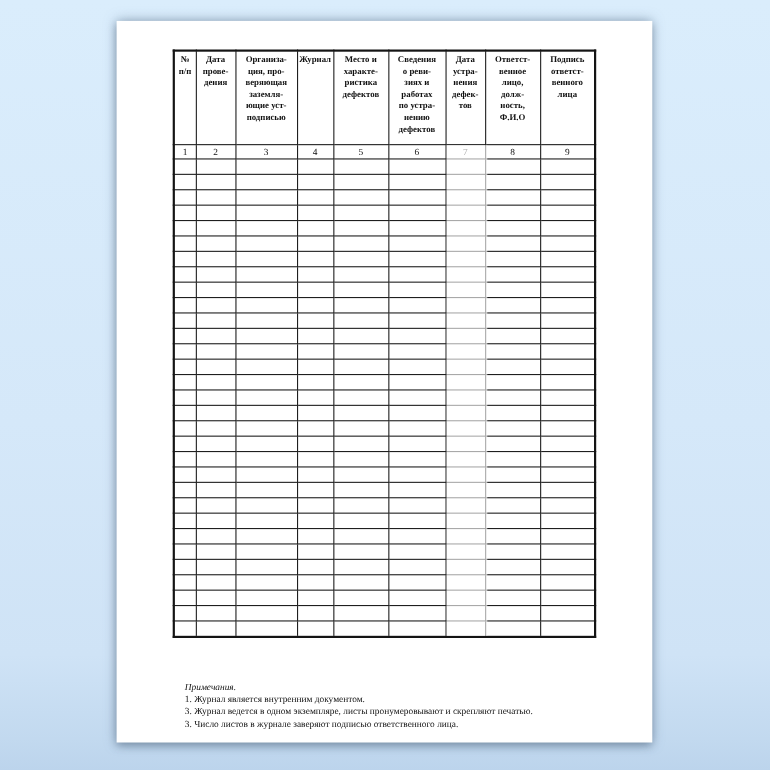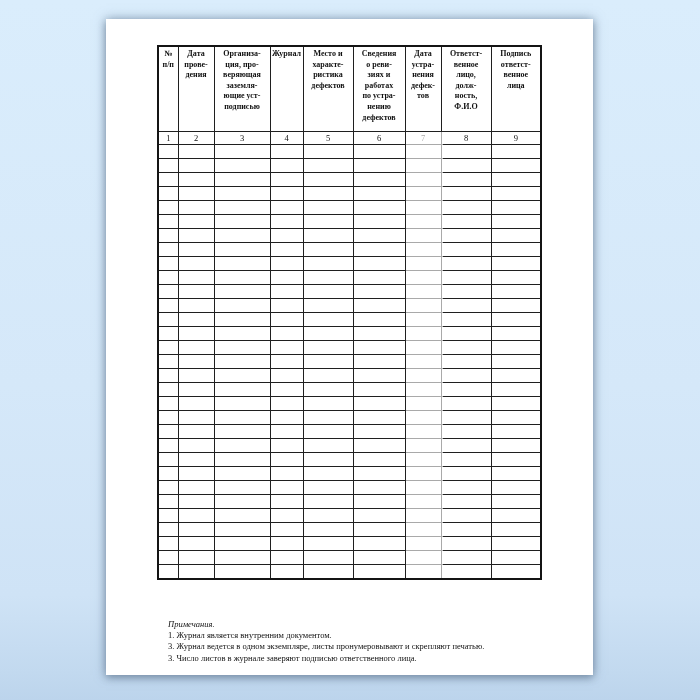--- a/index.html
+++ b/index.html
@@ -144,21 +144,21 @@
 дефек-
 тов</th>
             <th>Ответст-
 венное
 лицо,
 долж-
 ность,
 Ф.И.О</th>
             <th>Подпись
 ответст-
-венное
+венного
 лица</th>
           </tr>
         <tr class="numbers">
             <td>1</td>
             <td>2</td>
             <td>3</td>
             <td>4</td>
             <td>5</td>
             <td>6</td>
             <td>7</td>

